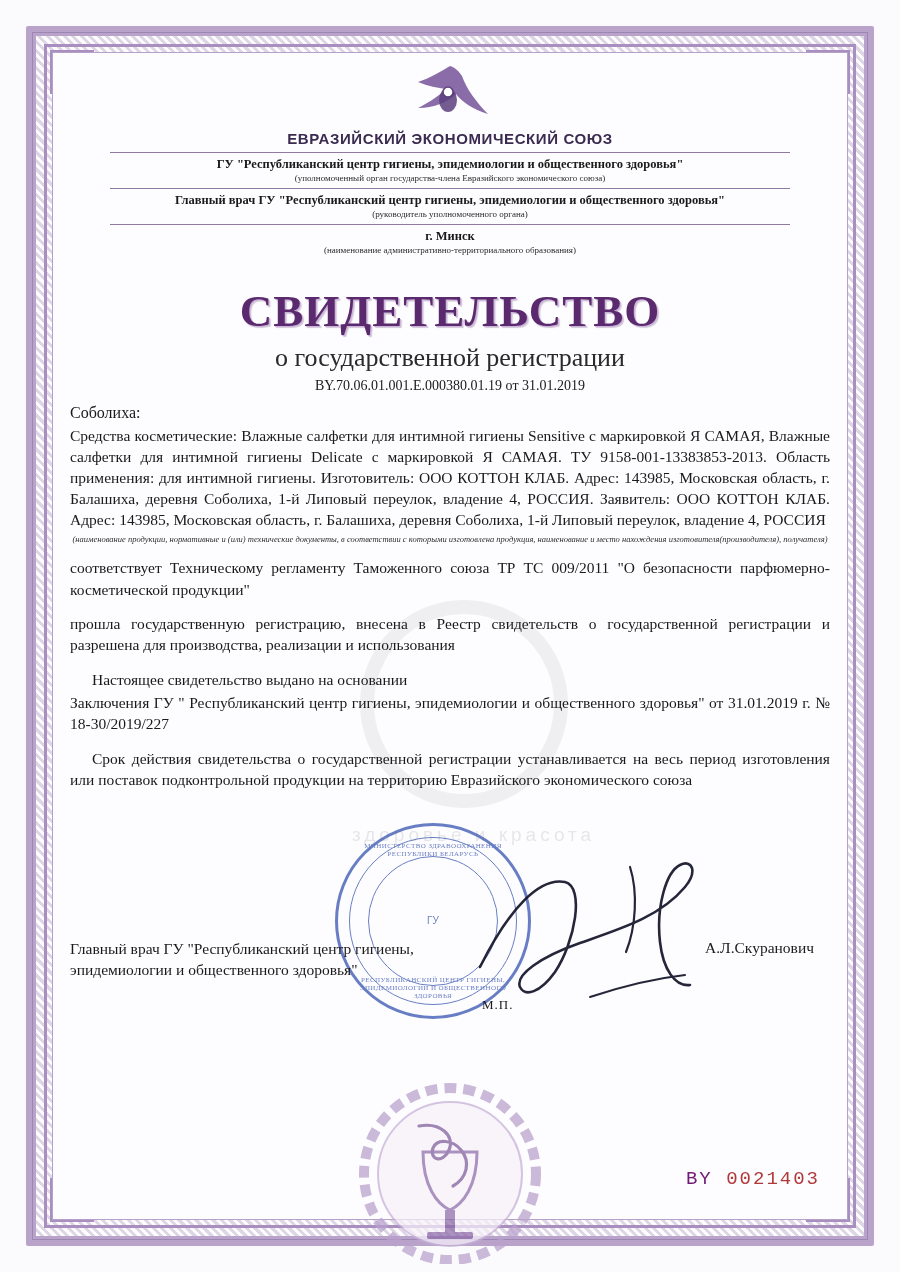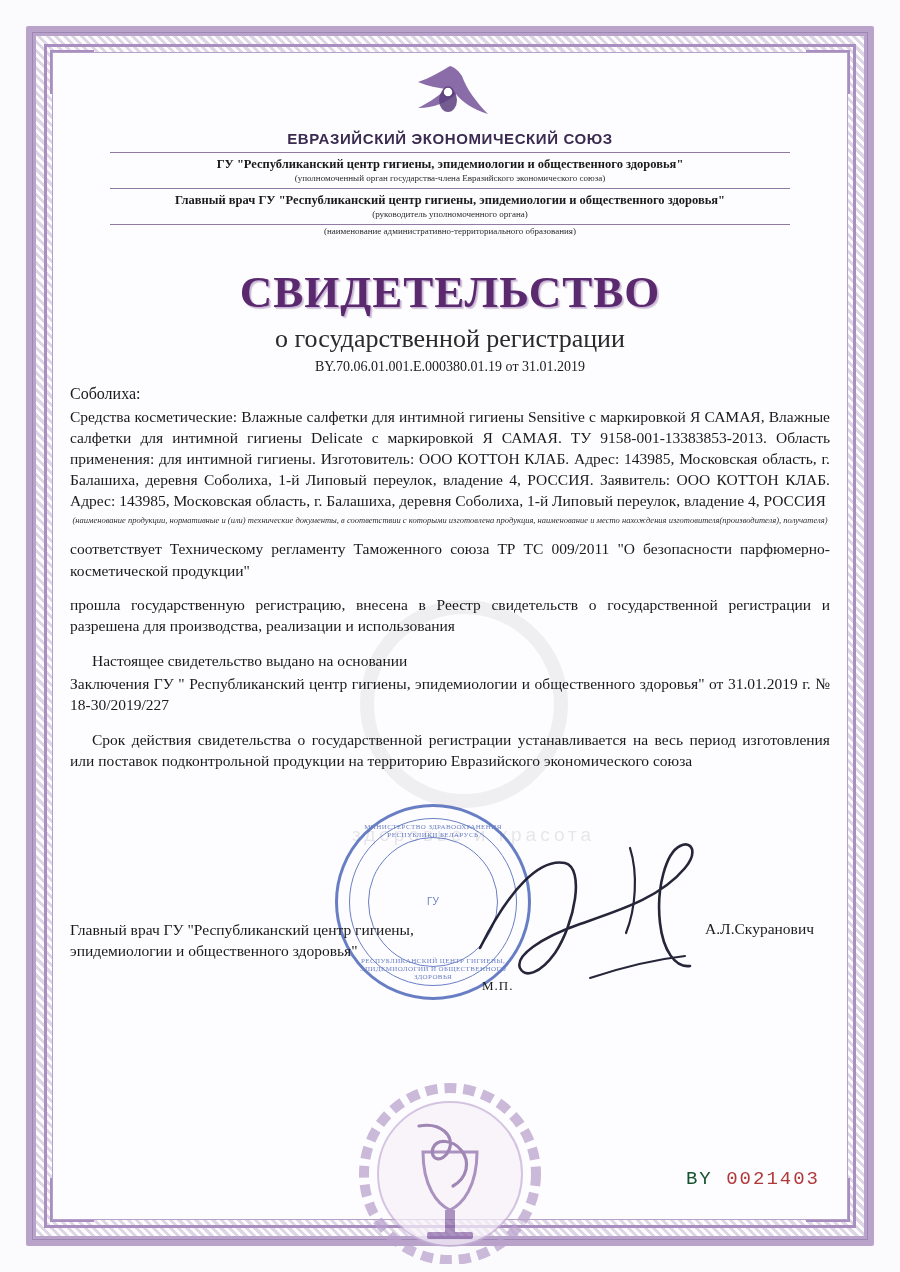--- a/index.html
+++ b/index.html
@@ -280,21 +280,21 @@
     opacity: .85;
   }
   .serial {
     position: absolute;
     right: 80px;
     bottom: 82px;
     font-family: "Liberation Mono", monospace;
     font-size: 19px;
     letter-spacing: 2px;
   }
-  .serial .prefix { color: #14532d; }
+  .serial .prefix { color: #701a75; }
   .serial .digits { color: #b03a3a; }
 </style>
 </head>
 <body>
 
 <div class="page">
 
   <div class="border-outer"></div>
   <div class="border-mid"></div>
   <div class="border-inner"></div>
@@ -320,20 +320,21 @@
     <div class="rule"></div>
 
     <div class="auth-line">ГУ "Республиканский центр гигиены, эпидемиологии и общественного здоровья"</div>
     <div class="auth-sub">(уполномоченный орган государства-члена Евразийского экономического союза)</div>
     <div class="rule"></div>
 
     <div class="auth-line">Главный врач ГУ "Республиканский центр гигиены, эпидемиологии и общественного здоровья"</div>
     <div class="auth-sub">(руководитель уполномоченного органа)</div>
     <div class="rule"></div>
 
+    <div class="auth-line">г. Минск</div>
     <div class="auth-sub">(наименование административно-территориального образования)</div>
 
     <div class="title-block">
       <div class="title-main">СВИДЕТЕЛЬСТВО</div>
       <div class="title-sub">о государственной регистрации</div>
       <div class="title-number">BY.70.06.01.001.Е.000380.01.19 от 31.01.2019</div>
     </div>
 
     <div class="label-line">Соболиха:</div>
     <div class="product-text">Средства косметические: Влажные салфетки для интимной гигиены Sensitive с маркировкой Я САМАЯ, Влажные салфетки для интимной гигиены Delicate с маркировкой Я САМАЯ. ТУ 9158-001-13383853-2013. Область применения: для интимной гигиены. Изготовитель: ООО КОТТОН КЛАБ. Адрес: 143985, Московская область, г. Балашиха, деревня Соболиха, 1-й Липовый переулок, владение 4, РОССИЯ. Заявитель: ООО КОТТОН КЛАБ. Адрес: 143985, Московская область, г. Балашиха, деревня Соболиха, 1-й Липовый переулок, владение 4, РОССИЯ</div>

